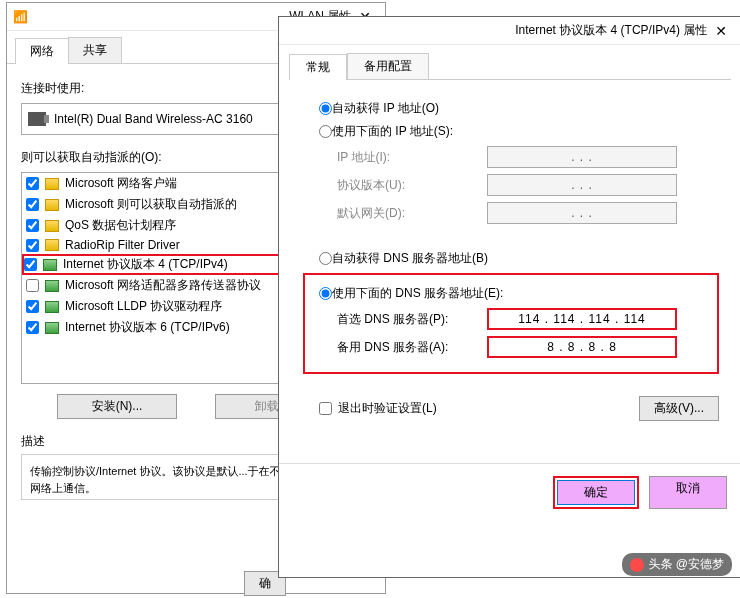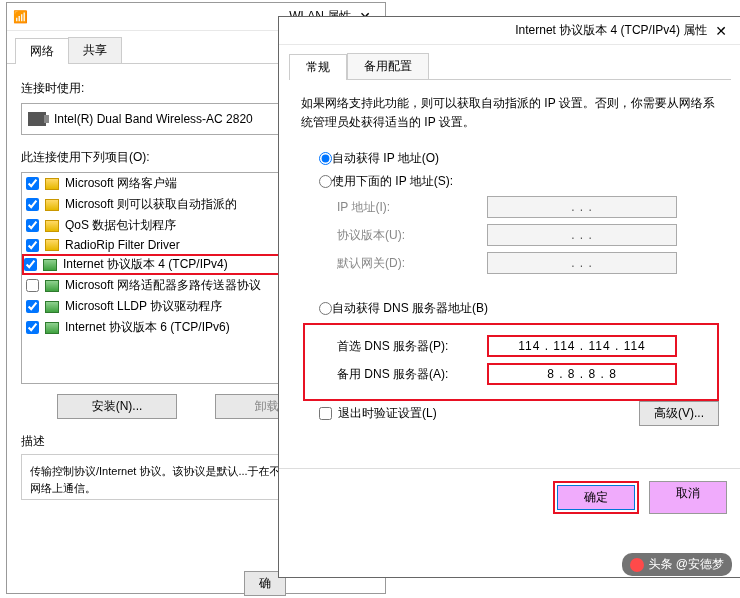--- a/index.html
+++ b/index.html
@@ -70,23 +70,23 @@
     <span class="close-x">✕</span>
   </div>
   <div class="tabs1">
     <div class="tab1">网络</div>
     <div class="tab1 inactive">共享</div>
   </div>
   <div class="body1">
     <div class="label1">连接时使用:</div>
     <div class="adapterbox">
       <span class="adapter-icon"></span>
-      <span>Intel(R) Dual Band Wireless-AC 2820</span>
-    </div>
-    <div class="label1">此连接使用下列项目(O):</div>
+      <span>Intel(R) Dual Band Wireless-AC 3160</span>
+    </div>
+    <div class="label1">则可以获取自动指派的(O):</div>
     <div class="listbox">
       <div id="listrows">
           <div class="listrow">
             <input type="checkbox" checked="" style="">
     <span class="proto-icon y"></span>
     <span>Microsoft 网络客户端</span>
           </div>
           <div class="listrow">
             <input type="checkbox" checked="" style="">
     <span class="proto-icon y"></span>
@@ -142,21 +142,20 @@
   <div class="titlebar">
     <span class="title">Internet 协议版本 4 (TCP/IPv4) 属性</span>
     <span class="close-x">✕</span>
   </div>
   <div class="tabs2">
     <div class="tab2">常规</div>
     <div class="tab2 inactive">备用配置</div>
   </div>
   <div class="tabline"></div>
   <div class="body2">
-    <div class="intro">如果网络支持此功能，则可以获取自动指派的 IP 设置。否则，你需要从网络系统管理员处获得适当的 IP 设置。</div>
 
     <div class="radio-line">
       <input type="radio" checked="" style="">
       <span>自动获得 IP 地址(O)</span>
     </div>
     <div class="radio-line">
       <input type="radio" style="">
       <span>使用下面的 IP 地址(S):</span>
     </div>
     <div class="fieldrow">
@@ -172,31 +171,35 @@
         <div class="ipbox dis">.        .        .</div>
       </div>
 
     <div style="height:14px"></div>
     <div class="radio-line">
       <input type="radio" style="">
       <span>自动获得 DNS 服务器地址(B)</span>
     </div>
 
     <div class="redframe">
+      <div class="radio-line" style="margin-left:0">
+        <input type="radio" checked="" style="">
+        <span>使用下面的 DNS 服务器地址(E):</span>
+      </div>
       <div class="fieldrow" style="margin-left:18px">
           <span class="lbl dk">首选 DNS 服务器(P):</span>
           <div class="ipbox" style="border:2px solid #e81123">114 . 114 . 114 . 114</div>
         </div>
       <div class="fieldrow" style="margin-left:18px">
           <span class="lbl dk">备用 DNS 服务器(A):</span>
           <div class="ipbox" style="border:2px solid #e81123">8  .  8  .  8  .  8</div>
         </div>
     </div>
 
-    <div style="display:flex;align-items:center;">
+    <div style="display:flex;align-items:center;margin-top:22px">
       <div class="chkline" style="margin:0 0 0 18px">
         <input type="checkbox" style="">
         <span>退出时验证设置(L)</span>
       </div>
       <div style="flex:1"></div>
       <div class="adv-btn" style="float:none">高级(V)...</div>
     </div>
   </div>
   <div class="footer2">
     <div class="okwrap">

